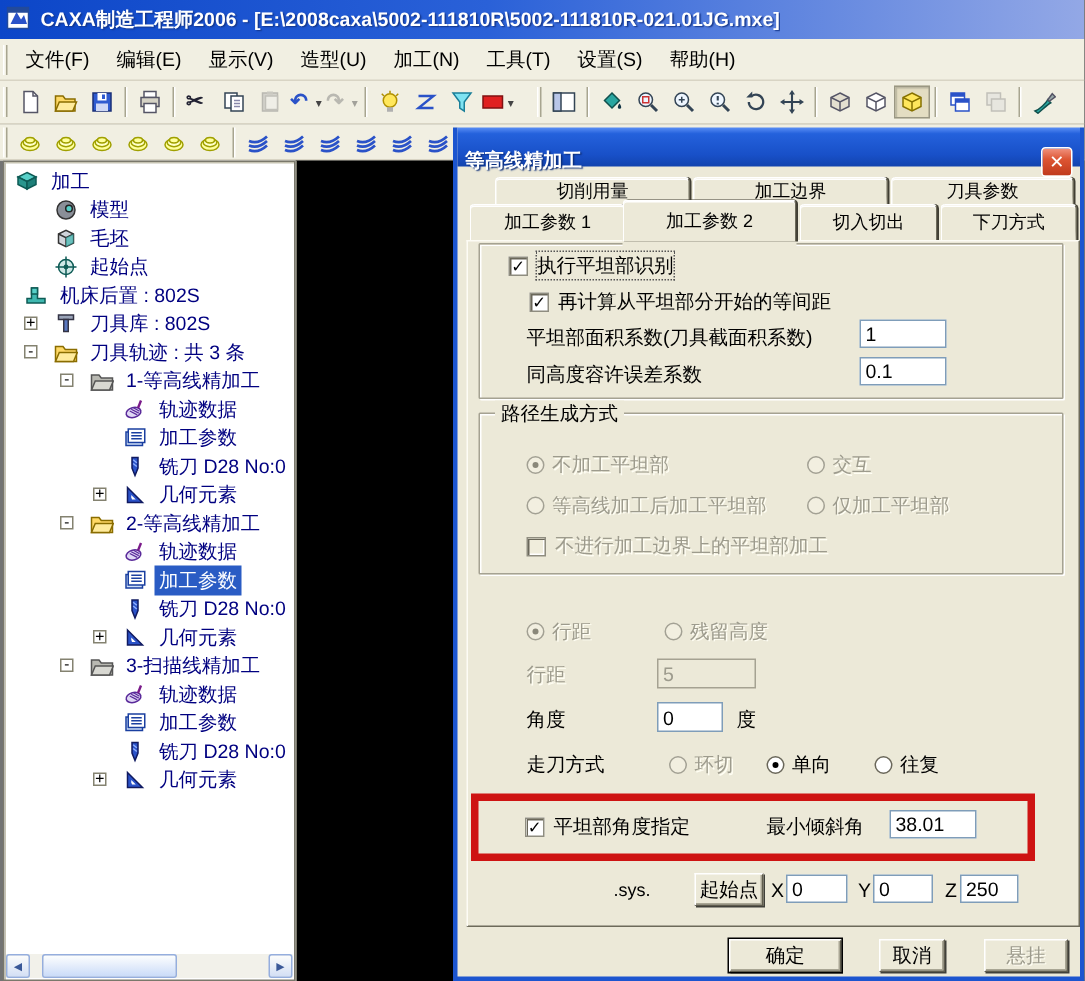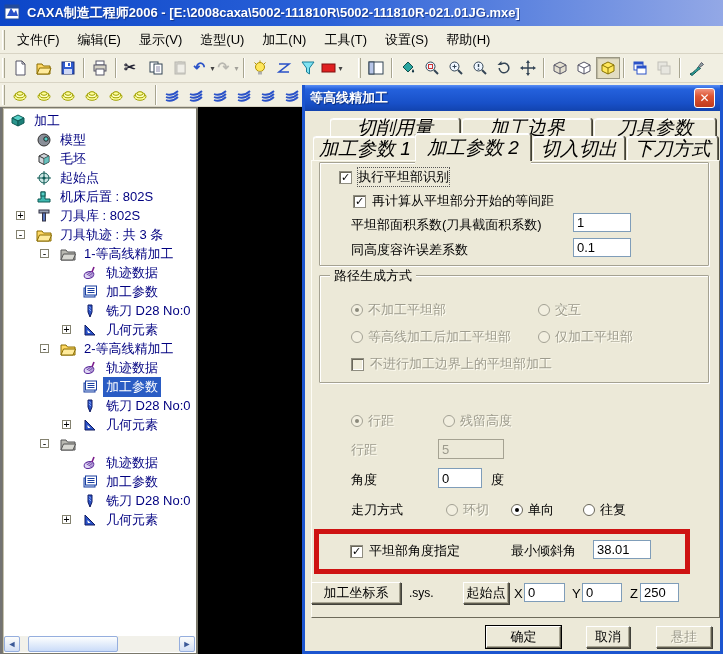--- a/index.html
+++ b/index.html
@@ -50,29 +50,29 @@
     border:1px solid #95aede;border-radius:2px;display:flex;align-items:center;justify-content:center;
     color:#3b5998;font-size:9px;}
   .sb-track{flex:1;position:relative;}
   .sb-thumb{position:absolute;left:8px;top:0;width:90px;height:16px;border-radius:2px;
     background:linear-gradient(180deg,#fdfefe,#cadbf8);border:1px solid #95aede;}
   
   .dialog{position:absolute;left:302px;top:85px;width:421px;height:569px;
     background:#ece9d8;border:3px solid #1c55cf;border-top:none;}
   .dlg-title{position:absolute;left:0;top:0;right:0;height:26px;
     background:linear-gradient(180deg,#5a8ef5 0%,#2461dc 16%,#1850c8 70%,#1243ae 100%);
-    color:#fff;font-weight:bold;display:flex;align-items:center;padding:13px 5px;}
+    color:#fff;font-weight:bold;display:flex;padding:13px 5px;}
   .dlg-title .dttl{flex:1;text-shadow:1px 1px 1px #0c2d78;}
   .close-btn{width:21px;height:20px;border-radius:3px;border:1px solid #fff;
     background:linear-gradient(180deg,#f0927e 0%,#dd5533 40%,#c03a1c 100%);
     color:#fff;font-weight:bold;font-size:12px;display:flex;align-items:center;justify-content:center;}
   
   .tab{position:absolute;background:#ece9d8;border:1px solid #fff;border-right-color:#6d6a5a;border-bottom:none;
     border-radius:3px 3px 0 0;box-shadow:inset 0 1px 0 #fff, 1px 0 0 #403e33;
-    display:flex;align-items:center;justify-content:center;font-size:19px;font-style:italic;}
+    display:flex;align-items:center;justify-content:center;font-size:12px;}
   .tab.active{z-index:5;background:#ece9d8;box-shadow:inset 0 1px 0 #fff,1px 0 0 #403e33,0 3px 0 #ece9d8;}
   .page{position:absolute;left:6px;top:75px;width:409px;height:458px;background:#ece9d8;z-index:1;
     border:1px solid;border-color:#fdfcf5 #6d6a5a #6d6a5a #fdfcf5;}
   
   .frame,.group{position:absolute;border:1px solid #a5a292;border-radius:1px;
     box-shadow:inset 1px 1px 0 #fff,1px 1px 0 #fff;z-index:2;}
   .group .legend{position:absolute;top:-9px;left:10px;background:#ece9d8;padding:0 4px;font-size:13px;}
   .ctl{position:absolute;display:flex;align-items:center;z-index:3;}
   .lbl{font-size:13px;}
   .lbl.dis,.dis-txt{color:#9d9b8d;text-shadow:1px 1px 0 #fffef4;}
@@ -485,21 +485,21 @@
         <div class="tree-row" style="padding-left: 32px;">
           <span class="ticon">
             <svg viewBox="0 0 16 16">
               <circle cx="8" cy="8" r="5" fill="#cfe8e6" stroke="#0e5b55"></circle>
               <path d="M8 1v14M1 8h14" stroke="#0e5b55"></path>
               <circle cx="8" cy="8" r="1.6" fill="#0e5b55"></circle>
             </svg>
           </span>
           <span class="tlabel">起始点</span>
         </div>
-        <div class="tree-row" style="padding-left: 32px;">
+        <div class="tree-row" style="padding-left: 12px;">
           <span class="ticon">
             <svg viewBox="0 0 16 16">
               <path d="M2 13h12v-3H9V3H5v7H2z" fill="#3fb8b0" stroke="#0e5b55"></path>
               <rect x="5" y="3" width="4" height="4" fill="#57d0c8" stroke="#0e5b55"></rect>
             </svg>
           </span>
           <span class="tlabel">机床后置 : 802S</span>
         </div>
         <div class="tree-row" style="padding-left: 12px;">
           <span class="expander">+</span>
@@ -620,20 +620,21 @@
           <span class="tlabel">几何元素</span>
         </div>
         <div class="tree-row" style="padding-left: 36px;">
           <span class="expander">-</span>
           <span class="ticon">
             <svg viewBox="0 0 16 16">
               <path d="M1 4h5l1.5 2H15v8H1z" fill="#b9b9b2" stroke="#555"></path>
               <path d="M1 14l2.5-6h12l-2.5 6z" fill="#d8d8d2" stroke="#555"></path>
             </svg>
           </span>
+          <span class="tlabel">3-扫描线精加工</span>
         </div>
         <div class="tree-row" style="padding-left: 78px;">
           <span class="ticon">
             <svg viewBox="0 0 16 16">
               <ellipse cx="7" cy="10" rx="5" ry="3.3" fill="#e0d8f5" stroke="#5a2a9a" transform="rotate(-15 7 10)"></ellipse>
               <path d="M4.5 9l5 2.6M5.5 7.8l5 2.6M7 6.8l4 2.4" stroke="#5a2a9a" stroke-width=".8"></path>
               <path d="M10 7l2-5" stroke="#7a1a8a" stroke-width="1.6"></path>
             </svg>
           </span>
           <span class="tlabel">轨迹数据</span>
@@ -780,21 +781,20 @@
     <div class="redbox" style="left:9px;top:444px;width:376px;height:45px;"></div>
     <div class="ctl" style="left:45px;top:458px;height:16px;">
       <span class="cb">✓</span>
       <span class="lbl">平坦部角度指定</span>
     </div>
     <div class="ctl" style="left:206px;top:458px;height:16px;">
       <span class="lbl">最小倾斜角</span>
     </div>
     <input class="fld" style="left: 288px; top: 455px; width: 58px; height: 19px;" value="38.01">
 
-    <div class="btn" style="left:6px;top:497px;width:90px;height:22px;">加工坐标系</div>
     <div class="ctl" style="left:104px;top:500px;height:16px;">
       <span class="lbl" style="font-size:12px;">.sys.</span>
     </div>
     <div class="btn" style="left:158px;top:497px;width:46px;height:22px;">起始点</div>
     <div class="ctl" style="left:209px;top:500px;height:16px;">
       <span class="lbl">X</span>
     </div>
     <input class="fld" style="left: 219px; top: 498px; width: 41px; height: 19px;" value="0">
     <div class="ctl" style="left:267px;top:500px;height:16px;">
       <span class="lbl">Y</span>

